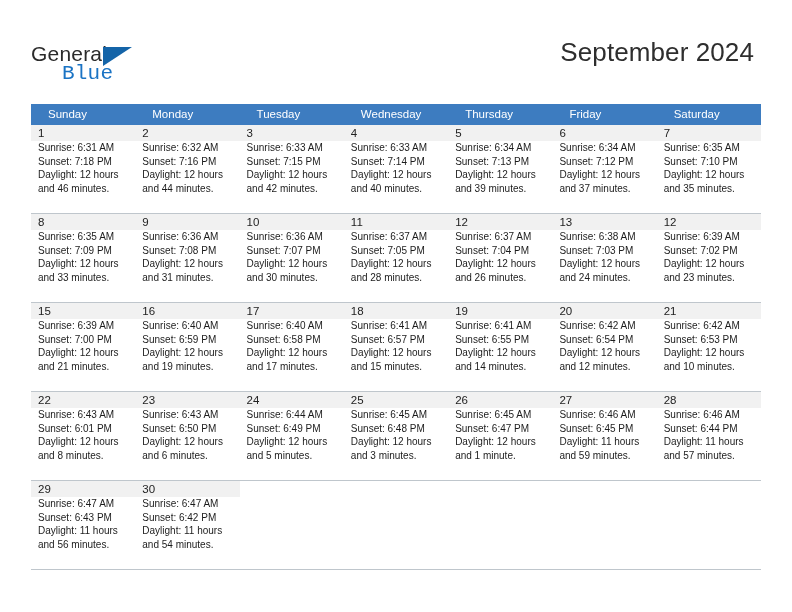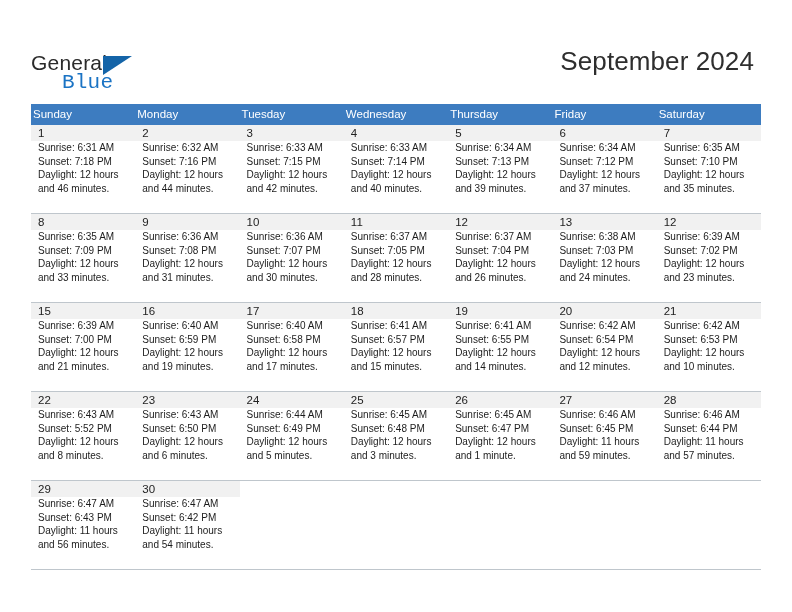--- a/index.html
+++ b/index.html
@@ -18,21 +18,21 @@
     position: relative;
     width: 792px;
     height: 612px;
     box-sizing: border-box;
   }
 
   
   .header {
     position: absolute;
     left: 0;
-    top: 15px;
+    top: 6px;
     width: 792px;
     height: 98px;
   }
   .logo {
     position: absolute;
     left: 31px;
     top: 36px;
     width: 170px;
     height: 48px;
   }
@@ -95,21 +95,21 @@
   .dow-row {
     display: flex;
     background: #3d7cc0;
     height: 21px;
   }
   .dow-cell {
     flex: 1 1 0;
     color: #ffffff;
     font-size: 11.5px;
     line-height: 21px;
-    padding-left: 2px;
+    padding-left: 17px;
     box-sizing: border-box;
     white-space: nowrap;
     overflow: hidden;
   }
   .week {
     display: flex;
     border-top: 1px solid #bfc6cc;
     height: 88px;
   }
   .week:first-of-type {
@@ -366,21 +366,21 @@
               <div>Daylight: 12 hours</div>
               <div>and 10 minutes.</div>
             </div>
           </div>
         </div>
         <div class="week">
           <div class="day-cell">
             <div class="date-strip">22</div>
             <div class="info">
               <div>Sunrise: 6:43 AM</div>
-              <div>Sunset: 5:52 PM</div>
+              <div>Sunset: 6:01 PM</div>
               <div>Daylight: 12 hours</div>
               <div>and 8 minutes.</div>
             </div>
           </div>
           <div class="day-cell">
             <div class="date-strip">23</div>
             <div class="info">
               <div>Sunrise: 6:43 AM</div>
               <div>Sunset: 6:50 PM</div>
               <div>Daylight: 12 hours</div>

